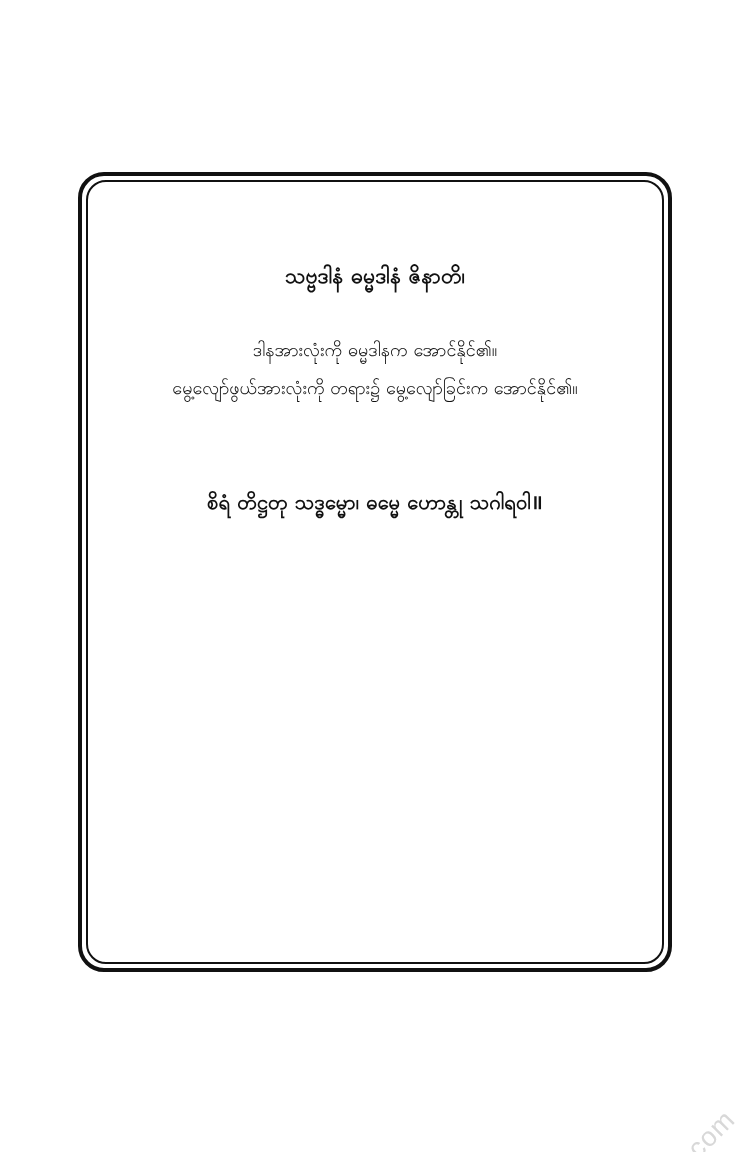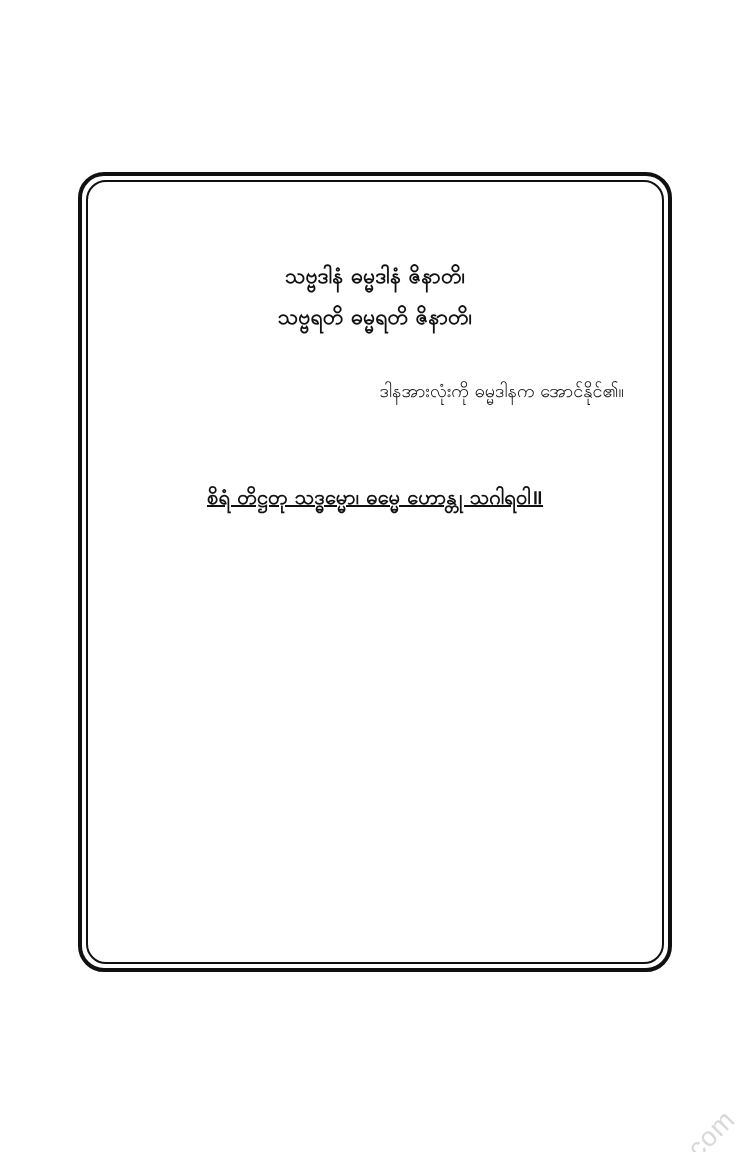--- a/index.html
+++ b/index.html
@@ -48,51 +48,49 @@
     left: 100px;
     top: 196px;
     width: 550px;
     height: 752px;
     box-sizing: border-box;
     padding: 36px 22px 20px 22px;
     text-align: center;
   }
 
   .block {
-    margin: 4px;
+    margin: 12px;
   }
 
   .pali-block {
     margin-top: 24px;
   }
   .pali-line {
     font-weight: bold;
     font-size: 21px;
     line-height: 1.95;
     letter-spacing: 0.2px;
     white-space: nowrap;
   }
 
   .translation-block {
     margin-top: 34px;
-    text-align: right;
   }
   .translation-line {
     font-size: 18px;
     line-height: 2.1;
     white-space: nowrap;
   }
 
   .spacer {
     height: 30px;
   }
 
   .pali-block-2 {
     margin-top: 34px;
-    text-decoration: underline;
   }
   .pali-block-2 .pali-line {
     font-size: 20px;
     line-height: 1.9;
   }
 
   .translation-block-2 {
     margin-top: 14px;
   }
   .translation-block-2 .translation-line {
@@ -118,25 +116,25 @@
 
 <div class="page">
 
   <div class="frame-outer"></div>
   <div class="frame-inner"></div>
 
   <div class="content">
 
     <div class="block pali-block">
       <div class="pali-line">သဗ္ဗဒါနံ  ဓမ္မဒါနံ  ဇိနာတိ၊</div>
-      <div class="pali-line">သဗ္ဗရတိ  ဓမ္မရတိ  ဇိနာတိ၊</div>
     </div>
 
     <div class="block translation-block">
       <div class="translation-line">ဒါနအားလုံးကို ဓမ္မဒါနက အောင်နိုင်၏။</div>
+      <div class="translation-line">မွေ့လျော်ဖွယ်အားလုံးကို တရား၌ မွေ့လျော်ခြင်းက အောင်နိုင်၏။</div>
     </div>
 
     <div class="spacer"></div>
 
     <div class="block pali-block-2">
       <div class="pali-line">စိရံ တိဋ္ဌတု သဒ္ဓမ္မော၊ ဓမ္မေ ဟောန္တု သဂါရဝါ॥</div>
     </div>
 
     <div class="block translation-block-2">
     </div>

